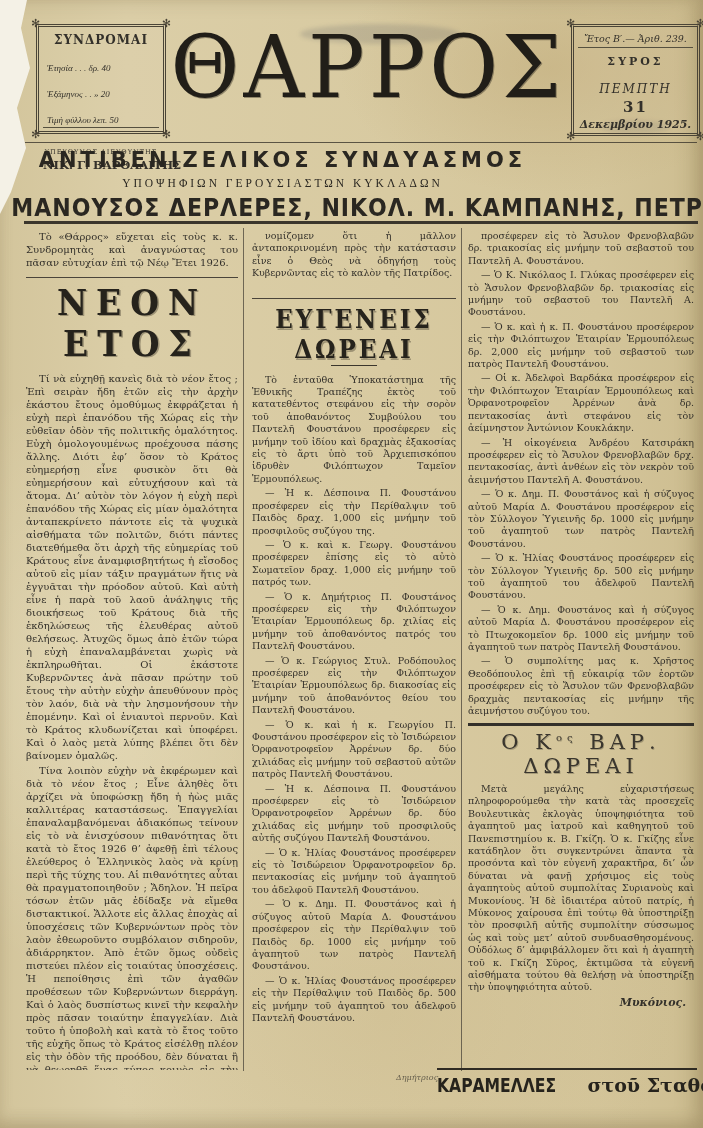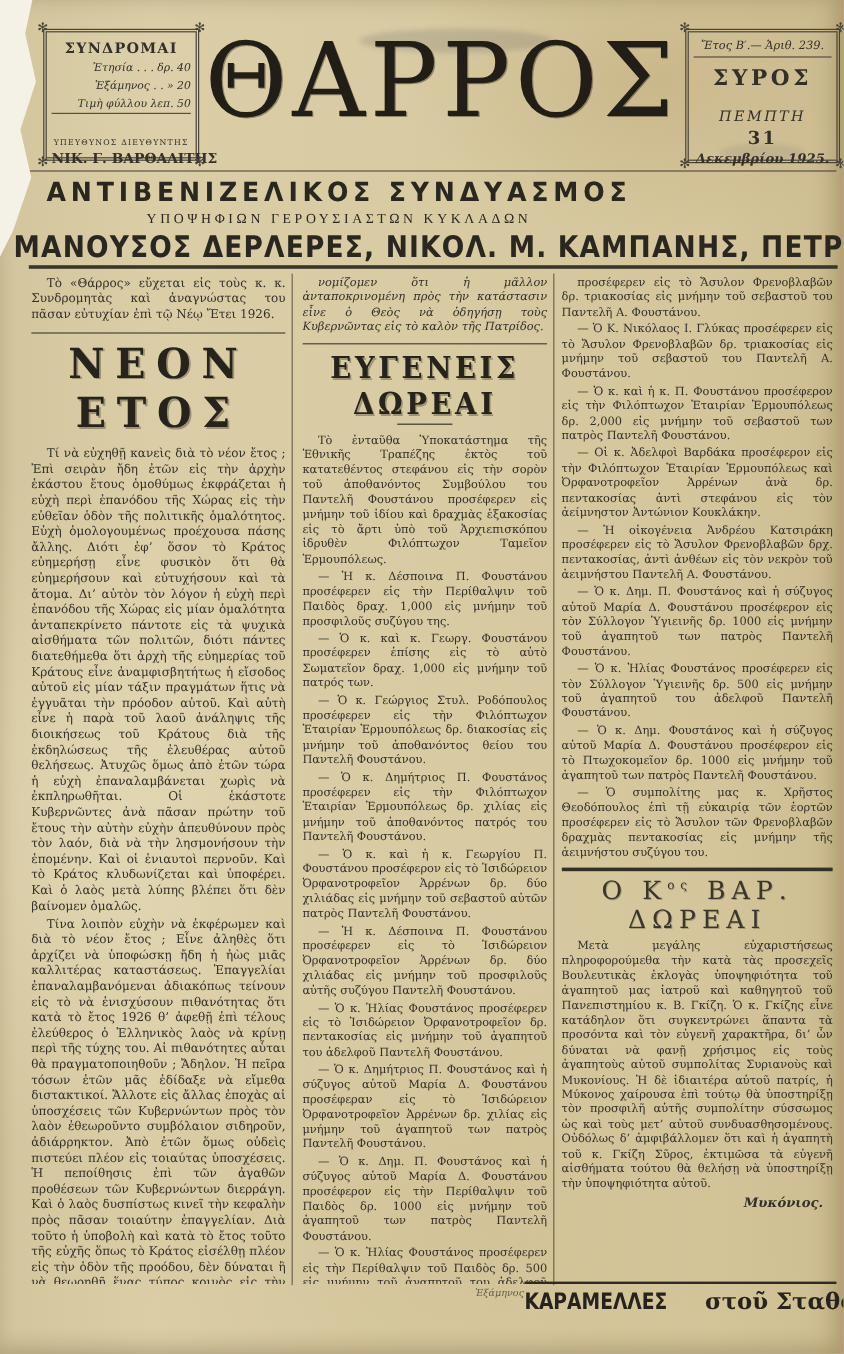--- a/index.html
+++ b/index.html
@@ -20,29 +20,29 @@
   .sm2{left:600px;top:120px;width:70px;height:14px;background:rgba(70,75,90,.12);}
 
   
   .box{position:absolute;border:3px double #4a4436;background:rgba(255,255,255,.04);}
   .left-box{left:36px;top:24px;width:130px;height:110px;padding:6px 4px 0;box-sizing:border-box;text-align:center;}
   .right-box{left:571px;top:24px;width:129px;height:112px;padding:6px 4px 0;box-sizing:border-box;text-align:center;}
   .orn{position:absolute;font-family:"DejaVu Sans",sans-serif;font-size:11px;color:#4a4436;line-height:1;}
   .orn.tl{left:-8px;top:-9px;} .orn.tr{right:-8px;top:-9px;}
   .orn.bl{left:-8px;bottom:-9px;} .orn.br{right:-8px;bottom:-9px;}
   .sub-title{font-weight:bold;font-size:12px;letter-spacing:1px;}
-  .sub-line{font-size:9px;text-align:right;padding-left:4px;margin-top:5px;white-space:nowrap;font-style:italic;}
+  .sub-line{font-size:9px;text-align:left;padding-left:4px;margin-top:16px;white-space:nowrap;font-style:italic;font-family:Liberation Serif, serif;}
   .sub-line.u{border-bottom:1px solid #55503f;padding-bottom:2px;}
   .sub-role{font-size:6.5px;letter-spacing:1px;margin-top:20px;text-align:center;}
   .sub-name{font-size:11.5px;font-weight:bold;margin-top:2px;white-space:nowrap;}
   .paper-title{position:absolute;left:168px;top:18px;width:400px;margin:0;text-align:center;
     font-size:84px;font-weight:500;letter-spacing:4px;color:#211e18;transform:scaleY(1.02);
     text-shadow:1px 1px 0 rgba(40,35,25,.4);}
   .iss-line{font-size:9.5px;font-style:italic;border-bottom:1px solid #55503f;padding-bottom:3px;white-space:nowrap;}
-  .iss-city{font-size:18px;font-weight:bold;letter-spacing:3px;margin-top:7px;}
+  .iss-city{font-size:11px;font-weight:bold;letter-spacing:3px;margin-top:7px;}
   .iss-day{font-size:12px;letter-spacing:2px;margin-top:14px;font-style:italic;}
   .iss-num{font-size:15px;font-weight:bold;letter-spacing:2px;margin-top:2px;}
   .iss-my{font-size:11px;font-style:italic;font-weight:bold;margin-top:2px;}
 
   .rule{position:absolute;background:#3b362c;}
   .r-thin{left:25px;top:142px;width:672px;height:1px;opacity:.8;}
   .r-thick{left:24px;top:221px;width:674px;height:3px;}
 
   
   .banner{position:absolute;left:0;top:148px;width:565px;text-align:center;color:#2a2721;}
@@ -56,21 +56,21 @@
   .c1{left:26px;width:212px;}
   .c2{left:252px;width:204px;}
   .c3{left:468px;width:226px;}
   .vrule{position:absolute;top:228px;width:1px;height:843px;background:#4a443a;opacity:.75;}
   .v1{left:243px;} .v2{left:461px;}
   .col p{margin:0 0 2px;font-size:9.5px;line-height:12.4px;text-indent:13px;}
   .greeting{font-size:13.5px;line-height:19.5px;text-indent:15px;padding-bottom:8px;
     border-bottom:1px solid #4a443a;margin-bottom:4px;}
   .headline1{font-size:33px;font-weight:bold;letter-spacing:9px;text-align:center;margin:6px 0 10px;
     color:#26231c;text-shadow:1.5px 1.5px 0 rgba(45,40,28,.35);transform:scaleY(1.05);}
-  .cont{padding-bottom:6px;border-bottom:1px solid #4a443a;margin-bottom:2px;font-style:italic;}
+  .cont{padding-bottom:18px;border-bottom:1px solid #4a443a;margin-bottom:2px;}
   .headline2{font-size:23px;font-weight:bold;letter-spacing:3px;text-align:center;margin:8px 0 4px;
     color:#26231c;text-shadow:1.2px 1.2px 0 rgba(45,40,28,.35);transform:scaleY(1.1);}
   .hl2-rule{width:46px;height:1px;background:#3b362c;margin:0 auto 8px;}
   .c1 p{font-size:10px;line-height:13px;}
 
   .sec-rule{height:2.5px;background:#33302a;margin:6px 0 4px;}
   .headline3{font-size:21px;font-weight:400;letter-spacing:5px;text-align:center;margin:4px 0 5px;
     color:#3a362e;text-shadow:.8px .8px 0 rgba(60,55,40,.3);}
   .headline3 sup{font-size:10px;}
   .sig{text-align:right;font-weight:bold;font-style:italic;font-size:11px;margin-top:2px;padding-right:8px;}
@@ -137,26 +137,25 @@
     <p>Τίνα λοιπὸν εὐχὴν νὰ ἐκφέρωμεν καὶ διὰ τὸ νέον ἔτος ; Εἶνε ἀληθὲς ὅτι ἀρχίζει νὰ ὑποφώσκῃ ἤδη ἡ ἠὼς μιᾶς καλλιτέρας καταστάσεως. Ἐπαγγελίαι ἐπαναλαμβανόμεναι ἀδιακόπως τείνουν εἰς τὸ νὰ ἐνισχύσουν πιθανότητας ὅτι κατὰ τὸ ἔτος 1926 θ’ ἀφεθῇ ἐπὶ τέλους ἐλεύθερος ὁ Ἑλληνικὸς λαὸς νὰ κρίνῃ περὶ τῆς τύχης του. Αἱ πιθανότητες αὗται θὰ πραγματοποιηθοῦν ; Ἄδηλον. Ἡ πεῖρα τόσων ἐτῶν μᾶς ἐδίδαξε νὰ εἴμεθα διστακτικοί. Ἄλλοτε εἰς ἄλλας ἐποχὰς αἱ ὑποσχέσεις τῶν Κυβερνώντων πρὸς τὸν λαὸν ἐθεωροῦντο συμβόλαιον σιδηροῦν, ἀδιάρρηκτον. Ἀπὸ ἐτῶν ὅμως οὐδεὶς πιστεύει πλέον εἰς τοιαύτας ὑποσχέσεις. Ἡ πεποίθησις ἐπὶ τῶν ἀγαθῶν προθέσεων τῶν Κυβερνώντων διερράγη. Καὶ ὁ λαὸς δυσπίστως κινεῖ τὴν κεφαλὴν πρὸς πᾶσαν τοιαύτην ἐπαγγελίαν. Διὰ τοῦτο ἡ ὑποβολὴ καὶ κατὰ τὸ ἔτος τοῦτο τῆς εὐχῆς ὅπως τὸ Κράτος εἰσέλθῃ πλέον εἰς τὴν ὁδὸν τῆς προόδου, δὲν δύναται ἢ νὰ θεωρηθῇ ἕνας τύπος κοινὸς εἰς τὴν ἐκπλήρωσιν τοῦ ὁποίου οὐδεὶς πιστεύει σοβαρῶς. Θὰ θεωρηθῇ τοῦτο ὡς μία κοινοτυπία καὶ τίποτε περισσότερον. Ἐφ’ ὅσον ὅμως εἴθισται νὰ ἐκφράζηται κάποια εὐχὴ ἐπὶ τῷ νέῳ ἔτει</p>
   </div>
 
   <div class="col c2">
     <p class="cont">νομίζομεν ὅτι ἡ μᾶλλον ἀνταποκρινομένη πρὸς τὴν κατάστασιν εἶνε ὁ Θεὸς νὰ ὁδηγήσῃ τοὺς Κυβερνῶντας εἰς τὸ καλὸν τῆς Πατρίδος.</p>
     <div class="headline2">ΕΥΓΕΝΕΙΣ ΔΩΡΕΑΙ</div>
     <div class="hl2-rule"></div>
     <p>Τὸ ἐνταῦθα Ὑποκατάστημα τῆς Ἐθνικῆς Τραπέζης ἐκτὸς τοῦ κατατεθέντος στεφάνου εἰς τὴν σορὸν τοῦ ἀποθανόντος Συμβούλου του Παντελῆ Φουστάνου προσέφερεν εἰς μνήμην τοῦ ἰδίου καὶ δραχμὰς ἑξακοσίας εἰς τὸ ἄρτι ὑπὸ τοῦ Ἀρχιεπισκόπου ἱδρυθὲν Φιλόπτωχον Ταμεῖον Ἑρμουπόλεως.</p>
     <p>— Ἡ κ. Δέσποινα Π. Φουστάνου προσέφερεν εἰς τὴν Περίθαλψιν τοῦ Παιδὸς δραχ. 1,000 εἰς μνήμην τοῦ προσφιλοῦς συζύγου της.</p>
     <p>— Ὁ κ. καὶ κ. Γεωργ. Φουστάνου προσέφερεν ἐπίσης εἰς τὸ αὐτὸ Σωματεῖον δραχ. 1,000 εἰς μνήμην τοῦ πατρός των.</p>
+    <p>— Ὁ κ. Δημήτριος Π. Φουστάνος προσέφερεν εἰς τὴν Φιλόπτωχον Ἑταιρίαν Ἑρμουπόλεως δρ. χιλίας εἰς μνήμην τοῦ ἀποθανόντος πατρός του Παντελῆ Φουστάνου.</p>
     <p>— Ὁ κ. Γεώργιος Στυλ. Ροδόπουλος προσέφερεν εἰς τὴν Φιλόπτωχον Ἑταιρίαν Ἑρμουπόλεως δρ. διακοσίας εἰς μνήμην τοῦ ἀποθανόντος θείου του Παντελῆ Φουστάνου.</p>
-    <p>— Ὁ κ. Δημήτριος Π. Φουστάνος προσέφερεν εἰς τὴν Φιλόπτωχον Ἑταιρίαν Ἑρμουπόλεως δρ. χιλίας εἰς μνήμην τοῦ ἀποθανόντος πατρός του Παντελῆ Φουστάνου.</p>
     <p>— Ὁ κ. καὶ ἡ κ. Γεωργίου Π. Φουστάνου προσέφερον εἰς τὸ Ἰσιδώρειον Ὀρφανοτροφεῖον Ἀρρένων δρ. δύο χιλιάδας εἰς μνήμην τοῦ σεβαστοῦ αὐτῶν πατρὸς Παντελῆ Φουστάνου.</p>
     <p>— Ἡ κ. Δέσποινα Π. Φουστάνου προσέφερεν εἰς τὸ Ἰσιδώρειον Ὀρφανοτροφεῖον Ἀρρένων δρ. δύο χιλιάδας εἰς μνήμην τοῦ προσφιλοῦς αὐτῆς συζύγου Παντελῆ Φουστάνου.</p>
     <p>— Ὁ κ. Ἠλίας Φουστάνος προσέφερεν εἰς τὸ Ἰσιδώρειον Ὀρφανοτροφεῖον δρ. πεντακοσίας εἰς μνήμην τοῦ ἀγαπητοῦ του ἀδελφοῦ Παντελῆ Φουστάνου.</p>
-    <p>— Ὁ κ. Δημήτριος Π. Φουστάνος καὶ ἡ σύζυγος αὐτοῦ Μαρία Δ. Φουστάνου προσέφεραν εἰς τὸ Ἰσιδώρειον Ὀρφανοτροφεῖον Ἀρρένων δρ. χιλίας εἰς μνήμην τοῦ ἀγαπητοῦ των πατρὸς Παντελῆ Φουστάνου.</p>
     <p>— Ὁ κ. Δημ. Π. Φουστάνος καὶ ἡ σύζυγος αὐτοῦ Μαρία Δ. Φουστάνου προσέφερον εἰς τὴν Περίθαλψιν τοῦ Παιδὸς δρ. 1000 εἰς μνήμην τοῦ ἀγαπητοῦ των πατρὸς Παντελῆ Φουστάνου.</p>
     <p>— Ὁ κ. Ἠλίας Φουστάνος προσέφερεν εἰς τὴν Περίθαλψιν τοῦ Παιδὸς δρ. 500 εἰς μνήμην τοῦ ἀγαπητοῦ του ἀδελφοῦ Παντελῆ Φουστάνου.</p>
 
   </div>
 
   <div class="col c3">
     <p>προσέφερεν εἰς τὸ Ἄσυλον Φρενοβλαβῶν δρ. τριακοσίας εἰς μνήμην τοῦ σεβαστοῦ του Παντελῆ Α. Φουστάνου.</p>
     <p>— Ὁ Κ. Νικόλαος Ι. Γλύκας προσέφερεν εἰς τὸ Ἄσυλον Φρενοβλαβῶν δρ. τριακοσίας εἰς μνήμην τοῦ σεβαστοῦ του Παντελῆ Α. Φουστάνου.</p>
     <p>— Ὁ κ. καὶ ἡ κ. Π. Φουστάνου προσέφερον εἰς τὴν Φιλόπτωχον Ἑταιρίαν Ἑρμουπόλεως δρ. 2,000 εἰς μνήμην τοῦ σεβαστοῦ των πατρὸς Παντελῆ Φουστάνου.</p>
     <p>— Οἱ κ. Ἀδελφοὶ Βαρδάκα προσέφερον εἰς τὴν Φιλόπτωχον Ἑταιρίαν Ἑρμουπόλεως καὶ Ὀρφανοτροφεῖον Ἀρρένων ἀνὰ δρ. πεντακοσίας ἀντὶ στεφάνου εἰς τὸν ἀείμνηστον Ἀντώνιον Κουκλάκην.</p>
@@ -168,18 +167,18 @@
 
     <div class="sec-rule"></div>
     <div class="headline3">
       <span>Ο Κ</span><sup>ος</sup><span> ΒΑΡ. ΔΩΡΕΑΙ</span>
     </div>
     <p>Μετὰ μεγάλης εὐχαριστήσεως πληροφορούμεθα τὴν κατὰ τὰς προσεχεῖς Βουλευτικὰς ἐκλογὰς ὑποψηφιότητα τοῦ ἀγαπητοῦ μας ἰατροῦ καὶ καθηγητοῦ τοῦ Πανεπιστημίου κ. Β. Γκίζη. Ὁ κ. Γκίζης εἶνε κατάδηλον ὅτι συγκεντρώνει ἅπαντα τὰ προσόντα καὶ τὸν εὐγενῆ χαρακτῆρα, δι’ ὧν δύναται νὰ φανῇ χρήσιμος εἰς τοὺς ἀγαπητοὺς αὐτοῦ συμπολίτας Συριανοὺς καὶ Μυκονίους. Ἡ δὲ ἰδιαιτέρα αὐτοῦ πατρίς, ἡ Μύκονος χαίρουσα ἐπὶ τούτῳ θὰ ὑποστηρίξῃ τὸν προσφιλῆ αὐτῆς συμπολίτην σύσσωμος ὡς καὶ τοὺς μετ’ αὐτοῦ συνδυασθησομένους. Οὐδόλως δ’ ἀμφιβάλλομεν ὅτι καὶ ἡ ἀγαπητὴ τοῦ κ. Γκίζη Σῦρος, ἐκτιμῶσα τὰ εὐγενῆ αἰσθήματα τούτου θὰ θελήσῃ νὰ ὑποστηρίξῃ τὴν ὑποψηφιότητα αὐτοῦ.</p>
     <div class="sig">Μυκόνιος.</div>
 
   </div>
 
-  <div class="tail">Ἑξάμηνος</div>
+  <div class="tail">Δημήτριος</div>
   <div class="footer-ad">
     <span class="fa1">ΚΑΡΑΜΕΛΛΕΣ</span>
     <span class="fa2">στοῦ Σταθοπούλου</span>
   </div>
 </div>
 
 </body></html>

